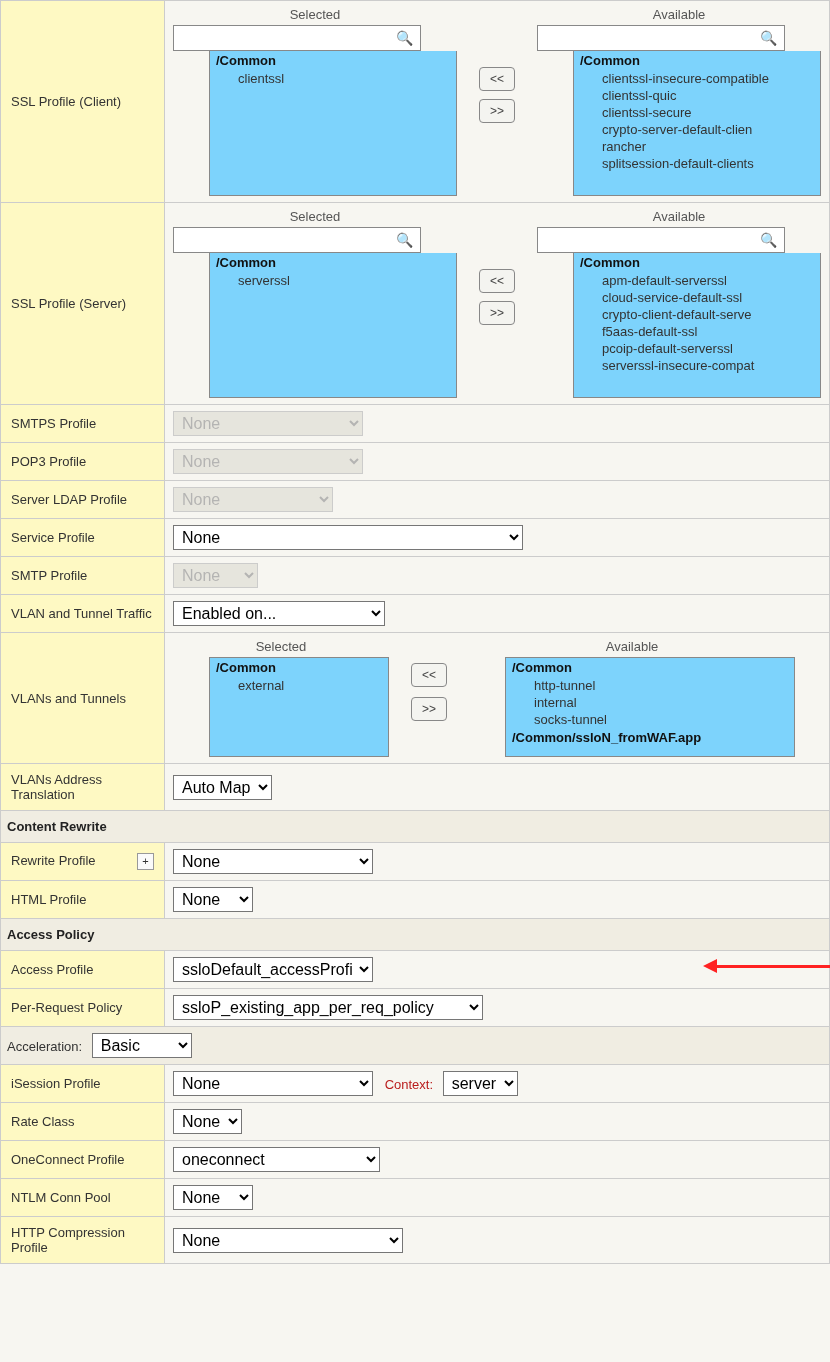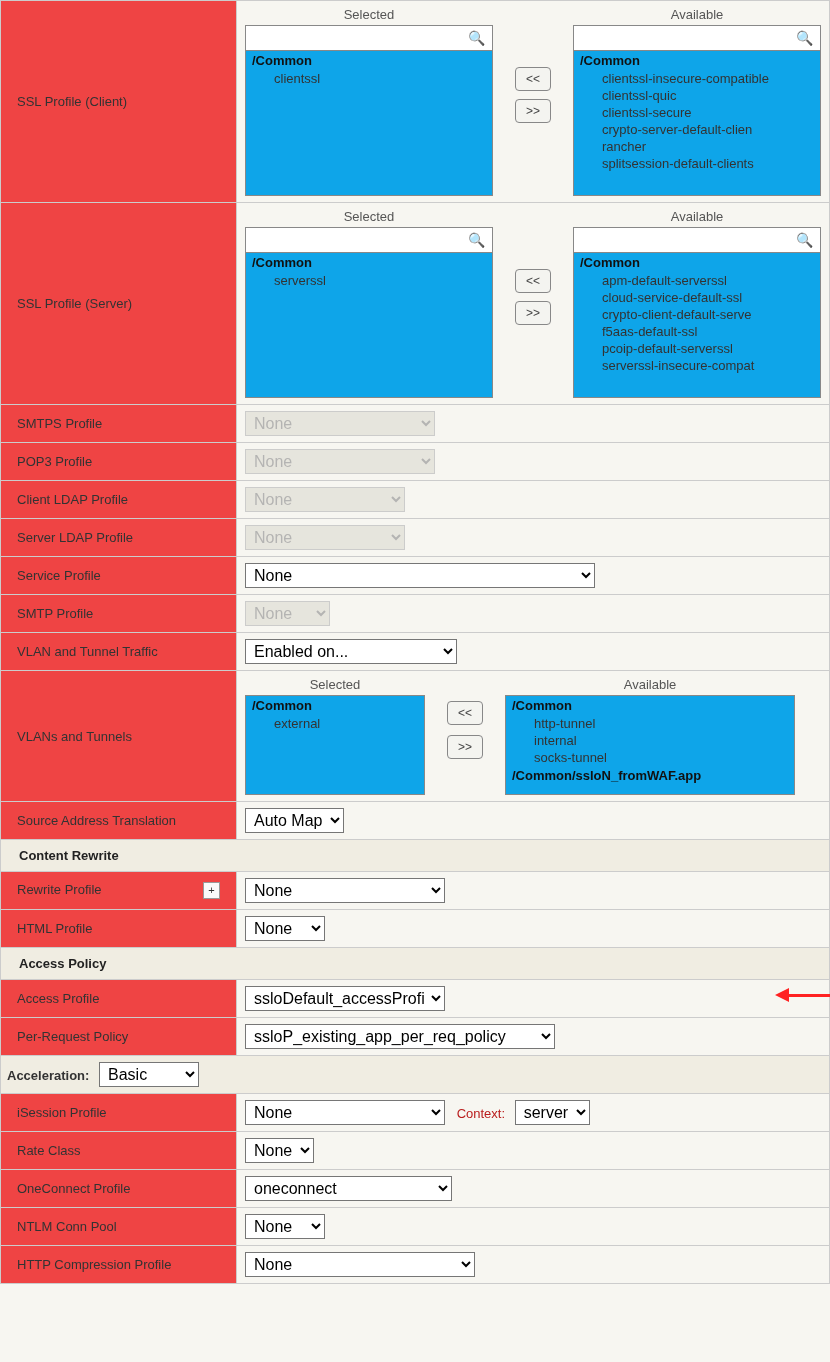--- a/index.html
+++ b/index.html
@@ -9,36 +9,36 @@
   color: #333;
   background: #f7f6f1;
   width: 830px;
 }
 table.main {
   width: 100%;
   border-collapse: collapse;
 }
 td.label-cell {
   width: 245px;
-  background: #ef4444;
+  background: #fef9c3;
   border: 1px solid #ccc;
-  padding: 8px 16px;
+  padding: 8px 10px;
   vertical-align: middle;
 }
 td.value-cell {
   background: #f7f6f1;
   border: 1px solid #ccc;
   padding: 6px 8px;
   vertical-align: middle;
   position: relative;
 }
 td.section-header {
   background: #f0ede2;
   border: 1px solid #ccc;
-  padding: 8px 18px;
+  padding: 8px 6px;
   font-weight: bold;
   color: #222;
   margin-left: 44px;
 }
 .dual-picker {
   display: flex;
   align-items: flex-start;
   gap: 22px;
 }
 .picker-col {
@@ -68,23 +68,24 @@
 .search-ic {
   color: #888;
   padding-right: 6px;
   font-size: 14px;
 }
 .picker-list {
   width: 248px;
   height: 145px;
   border: 1px solid #888;
   border-top: none;
-  background: #0ea5e9;
+  background: #7dd3fc;
   overflow-y: scroll;
   position: relative;
+  margin-left: 36px;
 }
 .picker-list .grp {
   font-weight: bold;
   padding: 2px 6px;
   color: #111;
 }
 .picker-list .itm {
   padding: 1px 0 1px 28px;
   color: #333;
   white-space: nowrap;
@@ -147,21 +148,21 @@
   border-top: 7px solid transparent;
   border-bottom: 7px solid transparent;
   border-right: 14px solid #f22;
 }
 .inline-lbl { margin: 0 6px 0 8px; color: #b91c1c; }
 .accel-row td {
   background: #f0ede2;
   border: 1px solid #ccc;
   padding: 6px;
 }
-.accel-row .accel-lbl { font-weight: bold; display: inline; }
+.accel-row .accel-lbl { font-weight: normal; display: inline; }
 </style>
 </head>
 <body>
 
 <table class="main">
 
 <tbody>
       <tr>
   <td class="label-cell">SSL Profile (Client)</td>
   <td class="value-cell">
@@ -242,24 +243,20 @@
 
 <tr>
   <td class="label-cell">SMTPS Profile</td>
   <td class="value-cell"><select class="disabled" disabled="" style="width:190px"><option>None</option></select></td>
 </tr>
 <tr>
   <td class="label-cell">POP3 Profile</td>
   <td class="value-cell"><select class="disabled" disabled="" style="width:190px"><option>None</option></select></td>
 </tr>
 <tr>
-  <td class="label-cell">Client LDAP Profile</td>
-  <td class="value-cell"><select class="disabled" disabled="" style="width:160px"><option>None</option></select></td>
-</tr>
-<tr>
   <td class="label-cell">Server LDAP Profile</td>
   <td class="value-cell"><select class="disabled" disabled="" style="width:160px"><option>None</option></select></td>
 </tr>
 <tr>
   <td class="label-cell">Service Profile</td>
   <td class="value-cell"><select style="width:350px"><option>None</option></select></td>
 </tr>
 <tr>
   <td class="label-cell">SMTP Profile</td>
   <td class="value-cell"><select class="disabled" disabled="" style="width:85px"><option>None</option></select></td>
@@ -292,21 +289,21 @@
           <div class="itm">internal</div>
           <div class="itm">socks-tunnel</div>
           <div class="grp">/Common/ssloN_fromWAF.app</div>
         </div>
       </div>
     </div>
   </td>
 </tr>
 
 <tr>
-  <td class="label-cell">Source Address Translation</td>
+  <td class="label-cell">VLANs Address Translation</td>
   <td class="value-cell"><select><option>Auto Map</option></select></td>
 </tr>
 
 <tr>
         <td class="section-header" colspan="2">Content Rewrite</td>
       </tr>
 <tr>
   <td class="label-cell">
     <span>Rewrite Profile</span>
     <span class="plus-btn">+</span>

